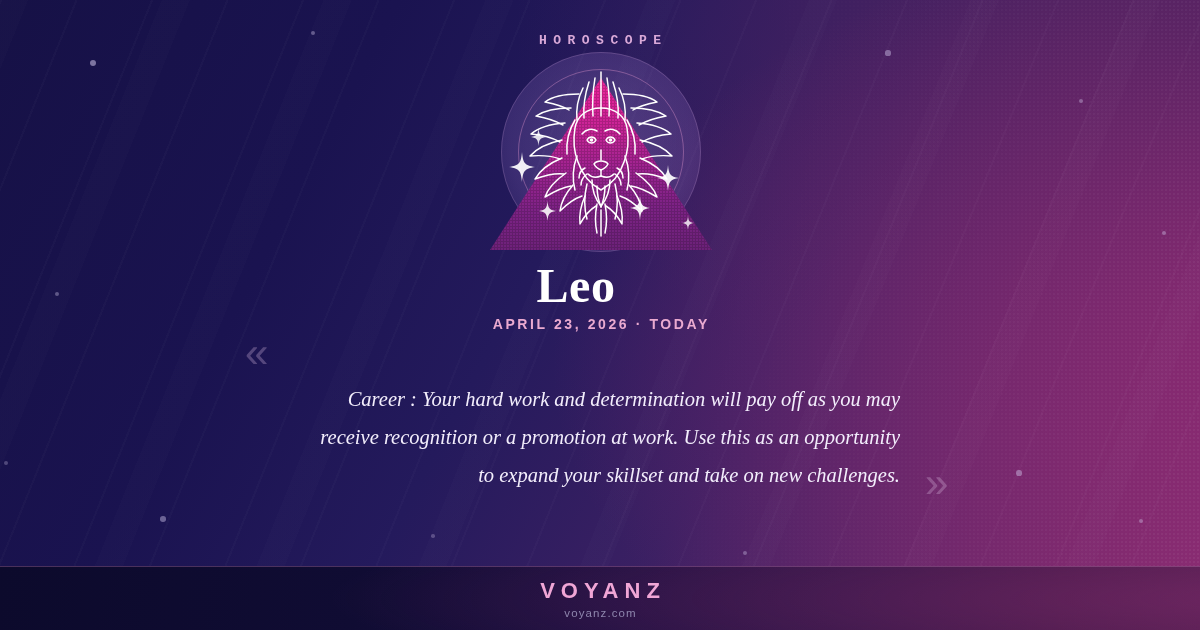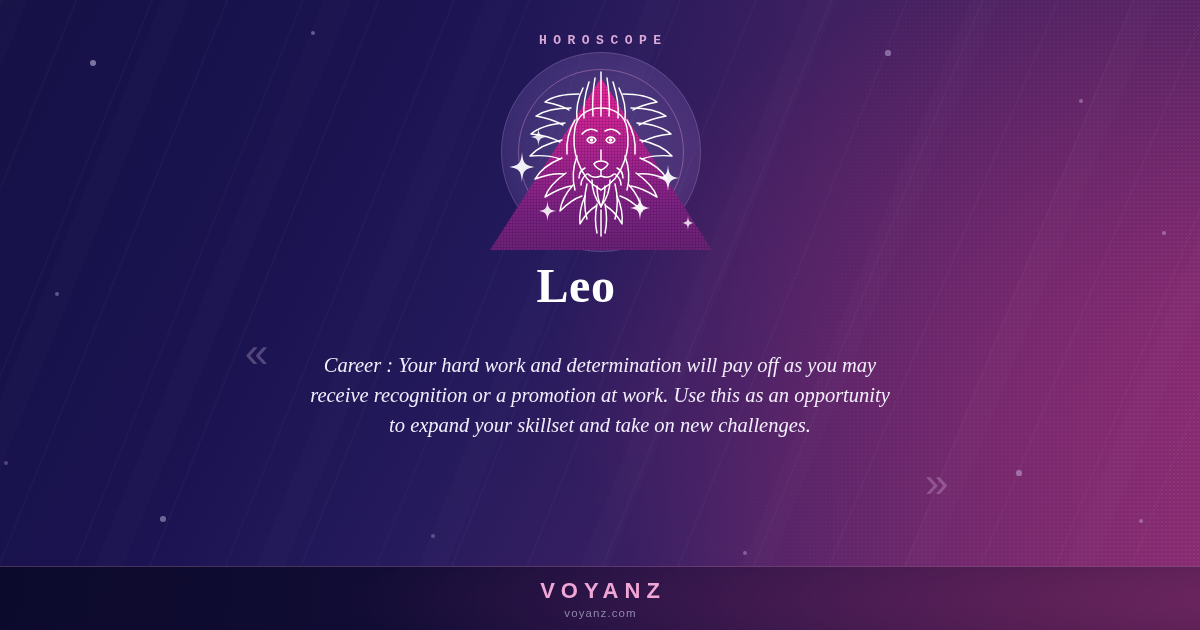--- a/index.html
+++ b/index.html
@@ -135,26 +135,26 @@
   }
   #date-line {
     position:absolute; left:0; top:316px; width:1200px;
     text-align:center;
     font-size:14px; font-weight:700;
     letter-spacing:2.6px;
     color:#eaaad0;
     text-indent:2.6px;
   }
   #reading {
-    position:absolute; left:300px; top:350px; width:600px;
-    text-align:center;
+    position:absolute; left:300px; top:380px; width:600px;
+    text-align:right;
     font-family:"Liberation Serif", serif;
     font-style:italic;
     font-size:20.5px;
-    line-height:30px;
+    line-height:38px;
     color:#f3eefc;
   }
 
   
   #footer {
     position:absolute; left:0; top:566px;
     width:1200px; height:64px;
     border-top:1px solid rgba(214,140,200,0.30);
     background:
       radial-gradient(130% 260% at 108% 50%, rgba(140,47,116,0.55) 0%, rgba(140,47,116,0) 62%),
@@ -292,20 +292,21 @@
         <path d="M96 110 C100 113 102 117 102 121"></path>
 
         <path d="M73 116 C73 126 77 136 82 142 C87 136 91 126 91 116"></path>
         <path d="M78 122 C78 130 80 138 82 143"></path>
         <path d="M86 122 C86 130 84 138 82 143"></path>
       </g>
     </svg>
   </div>
 
   <div id="zodiac-name">Leo</div>
+  <div id="date-line">APRIL 23, 2026 · TODAY</div>
   <div id="reading">Career : Your hard work and determination will pay off as you may receive recognition or a promotion at work. Use this as an opportunity to expand your skillset and take on new challenges.</div>
 
   <div id="footer">
     <div id="footer-url">voyanz.com</div>
     <div id="footer-brand">VOYANZ</div>
   </div>
 
 </div>
 
 </body></html>

